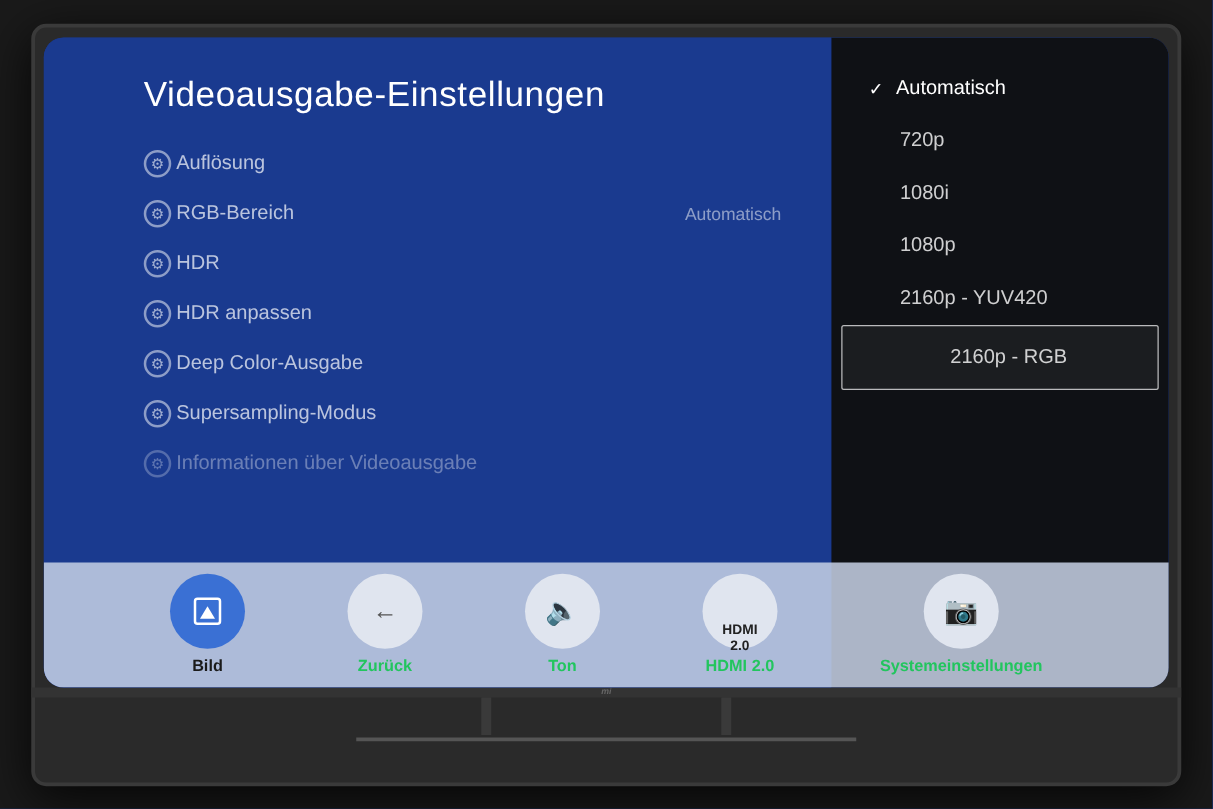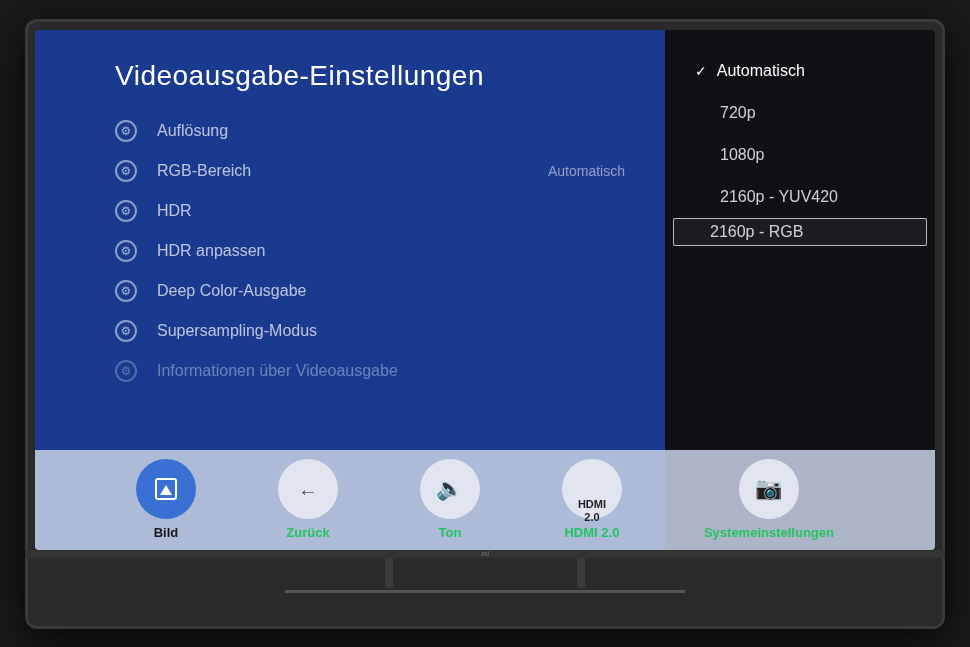--- a/index.html
+++ b/index.html
@@ -25,21 +25,21 @@
       align-items: center;
       position: relative;
       box-shadow: 0 10px 40px rgba(0,0,0,0.8);
     }
 
     .tv-screen {
       width: 900px;
       height: 520px;
       margin-top: 8px;
       background: #1a3a8f;
-      border-radius: 4px;
+      border-radius: 16px;
       position: relative;
       overflow: hidden;
       display: flex;
     }
 
     .main-content {
       flex: 1;
       background: #1a3a8f;
       padding: 30px 40px 20px 80px;
       position: relative;
@@ -55,21 +55,21 @@
 
     .menu-items {
       display: flex;
       flex-direction: column;
       gap: 18px;
     }
 
     .menu-item {
       display: flex;
       align-items: center;
-      gap: 20px;
+      gap: 4px;
       color: rgba(255,255,255,0.7);
       font-size: 16px;
       text-align: center;
     }
 
     .menu-item .item-icon {
       width: 22px;
       height: 22px;
       border-radius: 50%;
       border: 2px solid rgba(255,255,255,0.5);
@@ -120,22 +120,23 @@
     }
 
     .dropdown-option:not(.selected) {
       padding-left: 55px;
     }
 
     .dropdown-option.highlighted {
       border: 1.5px solid rgba(255,255,255,0.7);
       background: rgba(255,255,255,0.05);
       margin: 0 8px;
-      padding: 4px 22px;
+      padding: 16px 22px;
       border-radius: 2px;
+      justify-content: center;
     }
 
     .dropdown-option.highlighted:not(.selected) {
       padding-left: 36px;
     }
 
     .bottom-bar {
       width: 900px;
       height: 100px;
       background: rgba(200,210,230,0.85);
@@ -268,20 +269,23 @@
         </div>
       </div>
     </div>
 
     <div class="right-panel">
       <div class="dropdown-option selected">
         <span>Automatisch</span>
       </div>
       <div class="dropdown-option">
         <span>720p</span>
+      </div>
+      <div class="dropdown-option">
+        <span>1080i</span>
       </div>
       <div class="dropdown-option">
         <span>1080p</span>
       </div>
       <div class="dropdown-option">
         <span>2160p - YUV420</span>
       </div>
       <div class="dropdown-option highlighted">
         <span>2160p - RGB</span>
       </div>

